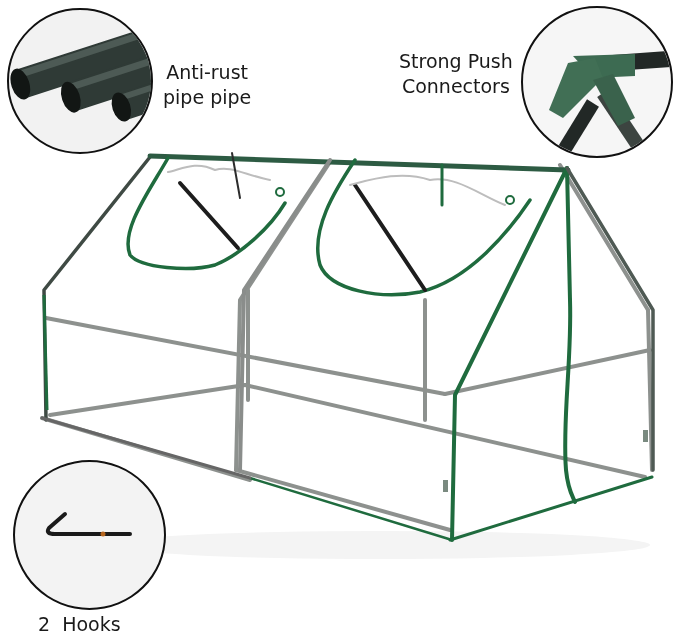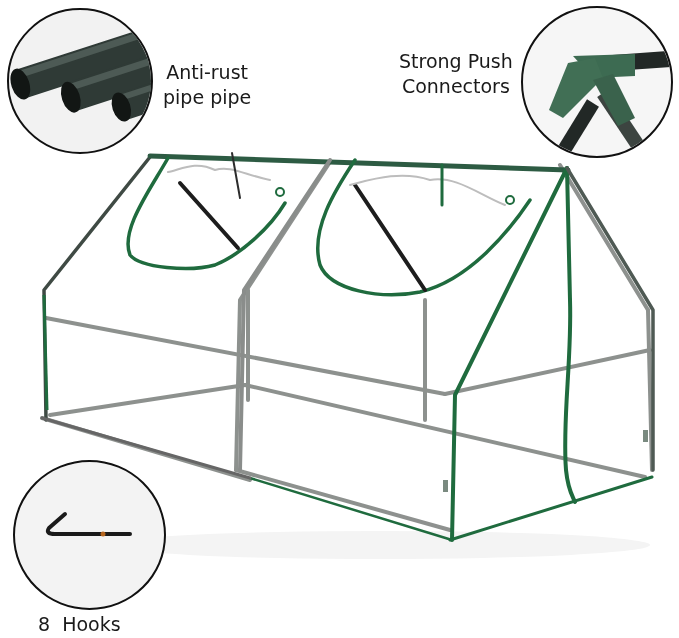--- a/index.html
+++ b/index.html
@@ -126,16 +126,16 @@
     <span>Connectors</span>
   </div>
 
   <div class="circle" id="circle-hooks">
     <svg width="153" height="150" viewBox="0 0 153 150">
       <path d="M50,52 L34,66 Q30,72 40,72 L115,72" fill="none" stroke="#1a1a1a" stroke-width="4" stroke-linecap="round" stroke-linejoin="round"></path>
       <circle cx="88" cy="72" r="2.5" fill="#b5651d"></circle>
     </svg>
   </div>
   <div class="callout-label" id="label-hooks">
-    <span style="white-space:pre">8  Hooks</span>
+    <span style="white-space:pre">2  Hooks</span>
   </div>
 
 </div>
 
 </body></html>

